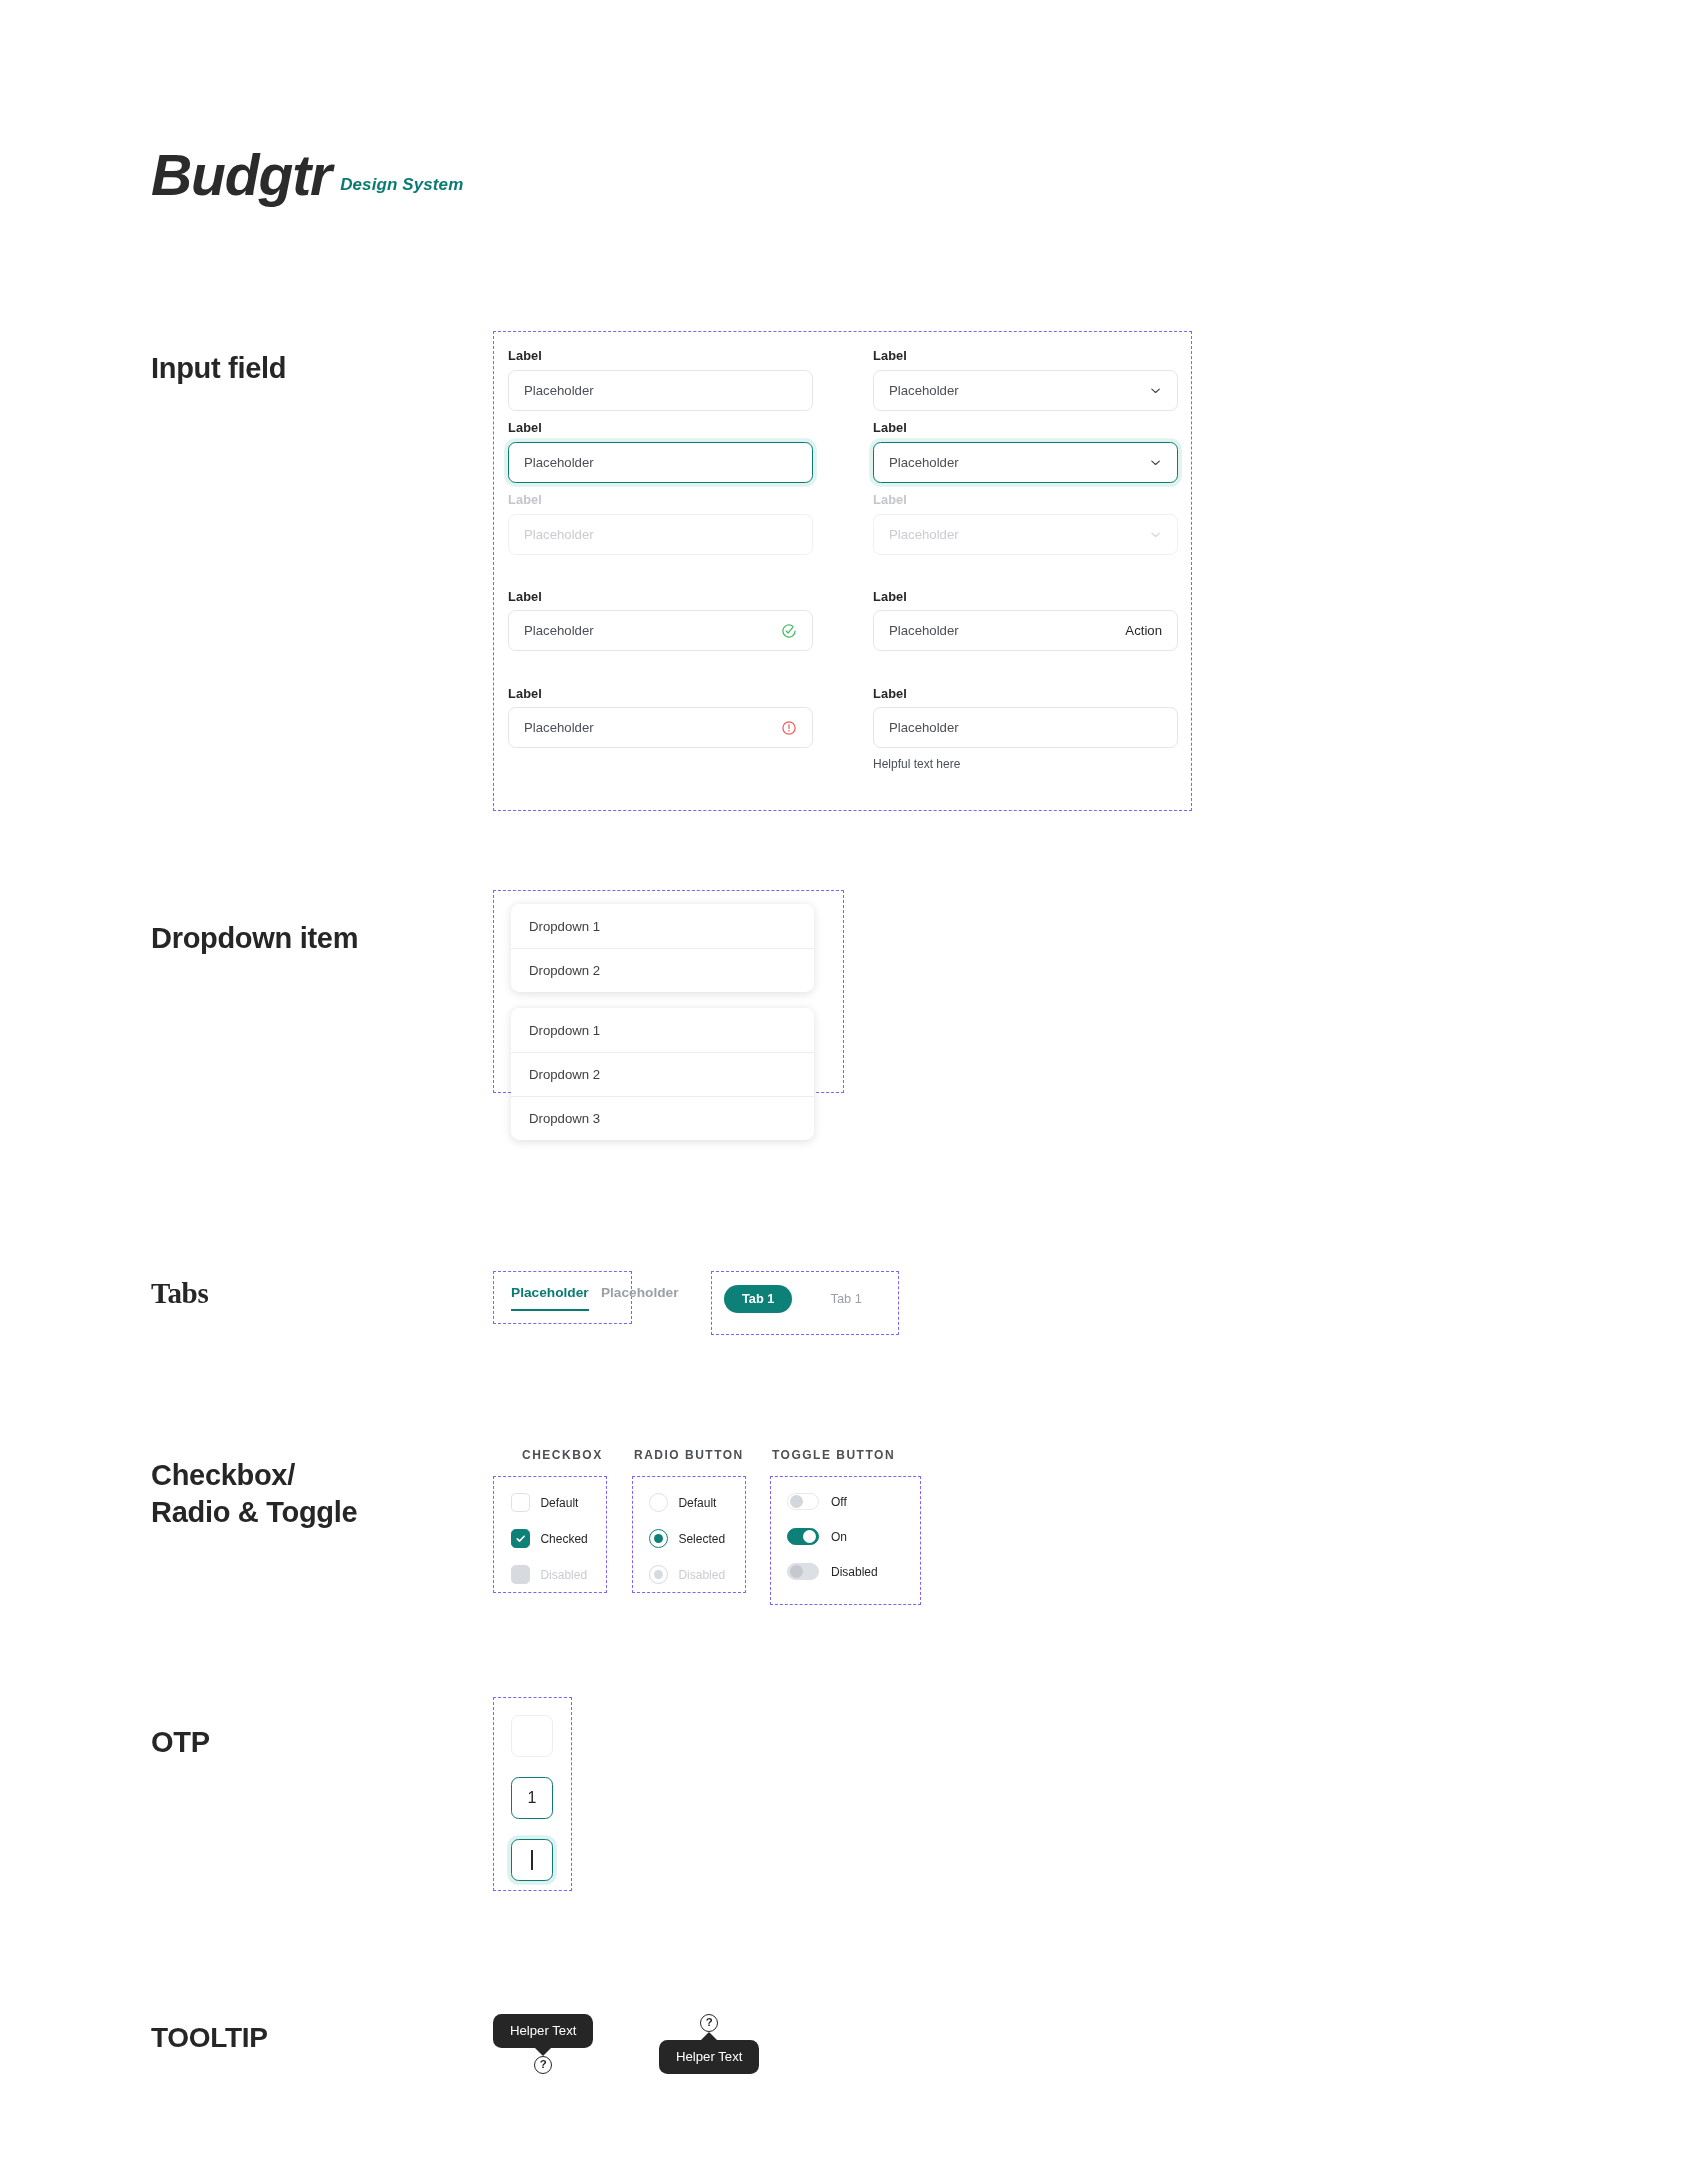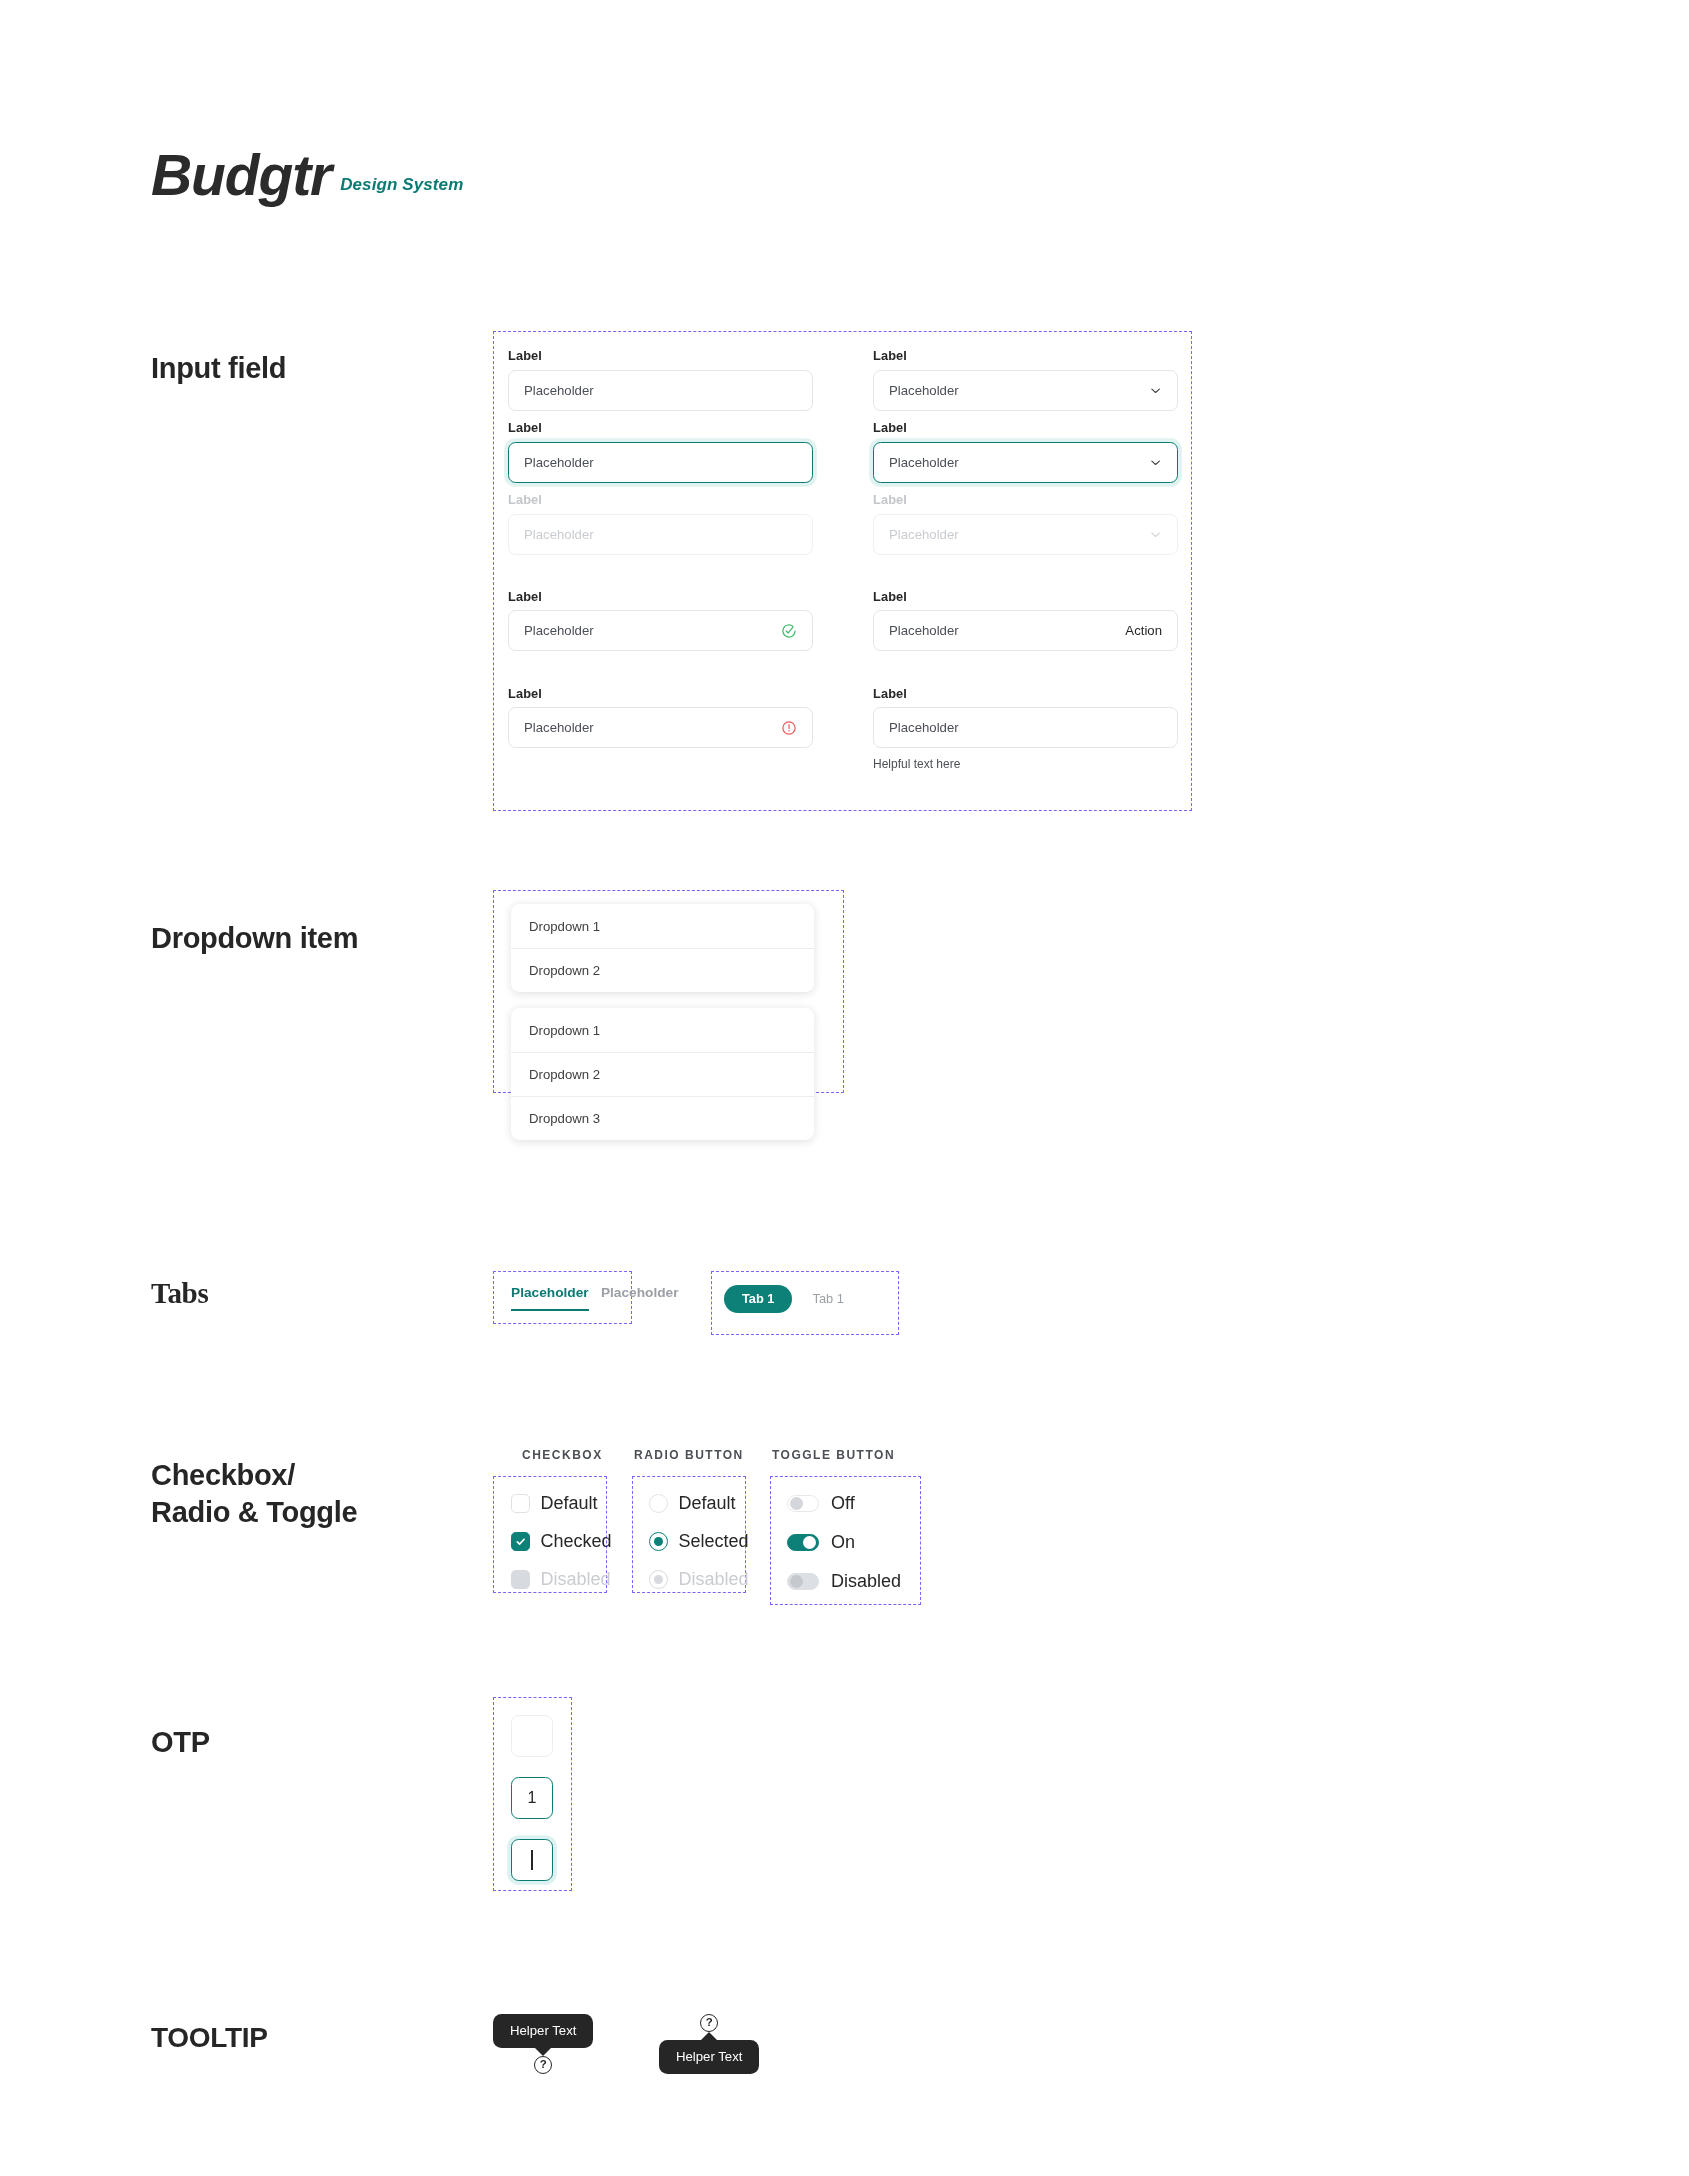--- a/index.html
+++ b/index.html
@@ -195,21 +195,21 @@
   .tab-u.active {
     color: #0a7a72;
     border-bottom: 2.4px solid #0a7a72;
   }
   .tabs-pill {
     position: absolute;
     left: 724px;
     top: 1285px;
     display: flex;
     align-items: center;
-    gap: 20px;
+    gap: 38px;
   }
   .tab-pill {
     background: #0d8078;
     color: #ffffff;
     font-size: 12.8px;
     font-weight: 700;
     border-radius: 17px;
     padding: 7.6px 18px;
     line-height: 1;
   }
@@ -238,21 +238,21 @@
   #list-checkbox { left: 511px; top: 1493px; }
   #list-radio    { left: 649px; top: 1493px; }
   #list-toggle   { left: 787px; top: 1493px; }
 
   .opt-row {
     display: flex;
     align-items: center;
     gap: 10.4px;
     margin-bottom: 17px;
   }
-  .opt-label { font-size: 18px; color: #27272a; }
+  .opt-label { font-size: 12px; color: #27272a; }
   .opt-row.is-disabled .opt-label { color: #c9ccd1; }
   .opt-row.toggle-row { margin-bottom: 18px; gap: 12px; }
   .opt-row.toggle-row .opt-label { color: #27272a; }
 
   .cb {
     width: 19px; height: 19px; box-sizing: border-box;
     border: 0.9px solid #dfe1e4;
     border-radius: 4.7px;
     background: #fff;
     flex: none;

